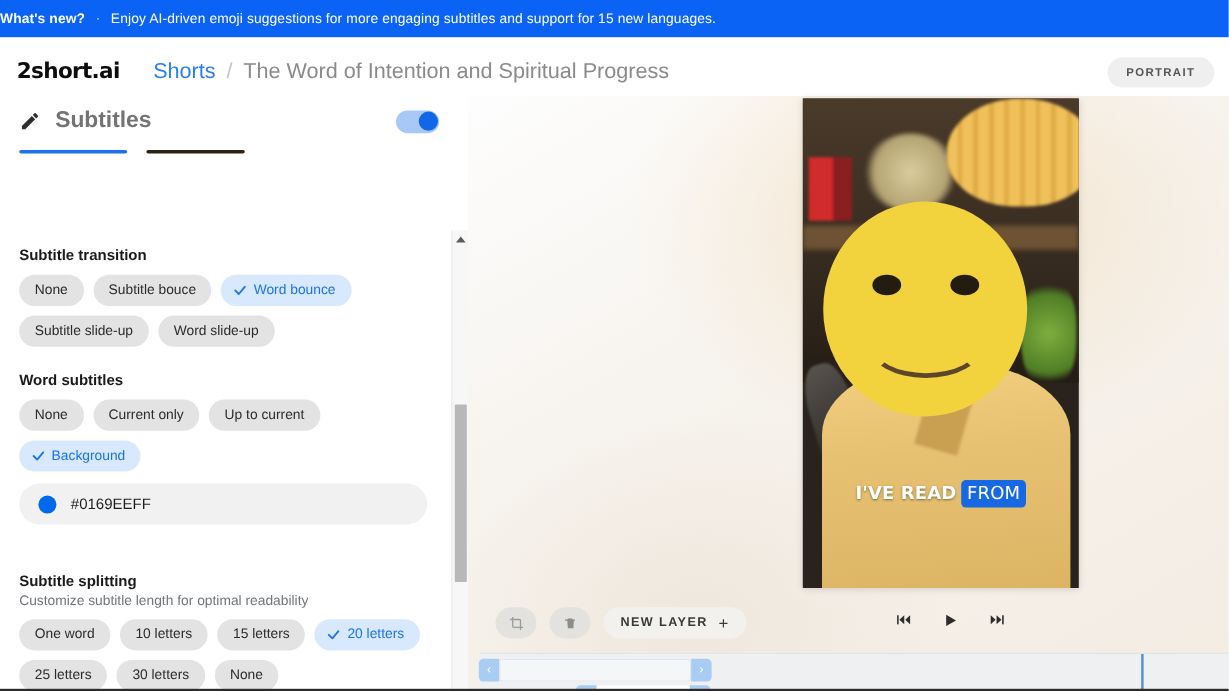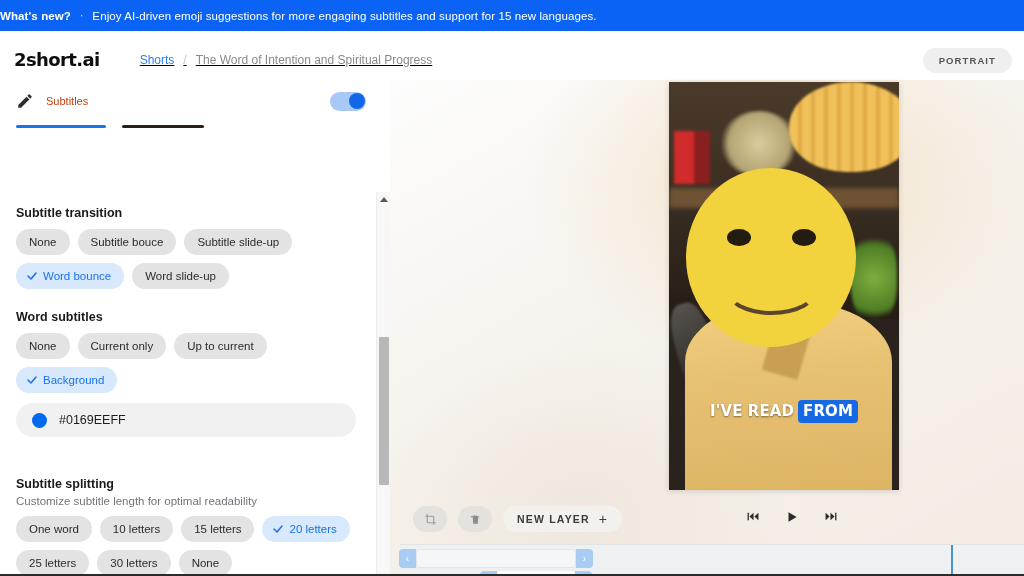--- a/index.html
+++ b/index.html
@@ -24,21 +24,21 @@
   
   .header {
     position: absolute; left: 0; top: 35px; width: 1004px; height: 49px;
     display: flex; align-items: center; padding: 0 14px;
     z-index: 6;
   }
   .logo {
     font-size: 18px; font-weight: 800; color: #0d0d0d;
     letter-spacing: -.6px; font-family: "DejaVu Sans", sans-serif;
   }
-  .breadcrumb { display: flex; align-items: center; margin-left: 40px; font-size: 12px; text-decoration: underline; }
+  .breadcrumb { display: flex; align-items: center; margin-left: 28px; font-size: 18px; }
   .crumb-link { color: #2a7df0; }
   .crumb-sep { color: #c4c4c4; margin: 0 9px; }
   .crumb-current { color: #8a8a8a; }
   .portrait-badge {
     position: absolute; right: -8px; top: 13px;
     background: #efefef; color: #555; font-size: 9.5px; font-weight: 700;
     letter-spacing: 1.1px; padding: 7px 16px; border-radius: 16px;
   }
 
   
@@ -50,21 +50,21 @@
       linear-gradient(150deg, #fdfdfd 0%, #f6f2ec 45%, #f3ece3 100%);
   }
 
   
   .sidebar {
     position: absolute; left: 0; top: 80px; width: 390px; height: 496px;
     background: #ffffff; z-index: 4; overflow: hidden;
   }
   .panel-head { display: flex; align-items: center; padding: 8px 16px 0 16px; height: 34px; }
   .pencil-icon { width: 18px; height: 18px; margin-right: 12px; flex: 0 0 auto; }
-  .panel-title { font-size: 11px; font-weight: 400; color: #c2410c; }
+  .panel-title { font-size: 19px; font-weight: 700; color: #737373; }
   .toggle {
     margin-left: auto; width: 36px; height: 19px; border-radius: 11px;
     background: #a8c8f8; position: relative; margin-right: 8px;
   }
   .toggle .knob {
     position: absolute; right: 1.5px; top: 1.5px; width: 16px; height: 16px;
     border-radius: 50%; background: #1068e8;
   }
   .tabs { position: relative; height: 14px; margin: 4px 0 0 16px; }
   .tab-underline { position: absolute; top: 7px; height: 3px; border-radius: 2px; }
@@ -161,21 +161,21 @@
   .subtitle-overlay {
     position: absolute; left: 0; bottom: 16.5%; width: 100%;
     display: flex; align-items: center; justify-content: center; gap: 0;
     font-family: "DejaVu Sans", sans-serif;
   }
   .sub-plain {
     color: #ffffff; font-size: 15px; font-weight: 800; letter-spacing: .1px;
     text-shadow: 0 1px 2px rgba(0,0,0,.45); padding-right: 4px;
   }
   .sub-highlight {
-    color: #ffffff; font-size: 15px; font-weight: 700; letter-spacing: .1px;
+    color: #ffffff; font-size: 15px; font-weight: 400; letter-spacing: .1px;
     background: #1668e3; border-radius: 4px; padding: 2px 5px 3px 5px;
   }
 
   
   .editor-toolbar { position: absolute; left: 413px; top: 506px; display: flex; align-items: center; gap: 11px; }
   .round-btn {
     width: 34px; height: 26px; border-radius: 13px; background: #e4e2de;
     display: flex; align-items: center; justify-content: center;
   }
   .newlayer-btn {
@@ -334,28 +334,28 @@
 
       <div class="blk-transition">
         <div class="section-title">Subtitle transition</div>
         <div class="chip-row">
           <div class="chip">
             <span>None</span>
           </div>
           <div class="chip">
             <span>Subtitle bouce</span>
           </div>
-          <div class="chip">
-            <span>Subtitle slide-up</span>
-          </div>
           <div class="chip selected">
             <svg class="tick" viewBox="0 0 24 24" fill="none" stroke="#1a73e8" stroke-width="3" stroke-linecap="round" stroke-linejoin="round">
                 <path d="M4 12l6 6L20 6"></path>
               </svg>
             <span>Word bounce</span>
+          </div>
+          <div class="chip">
+            <span>Subtitle slide-up</span>
           </div>
           <div class="chip">
             <span>Word slide-up</span>
           </div>
         </div>
       </div>
 
       <div class="blk-highlight">
         <div class="section-title">Word subtitles</div>
         <div class="chip-row">

